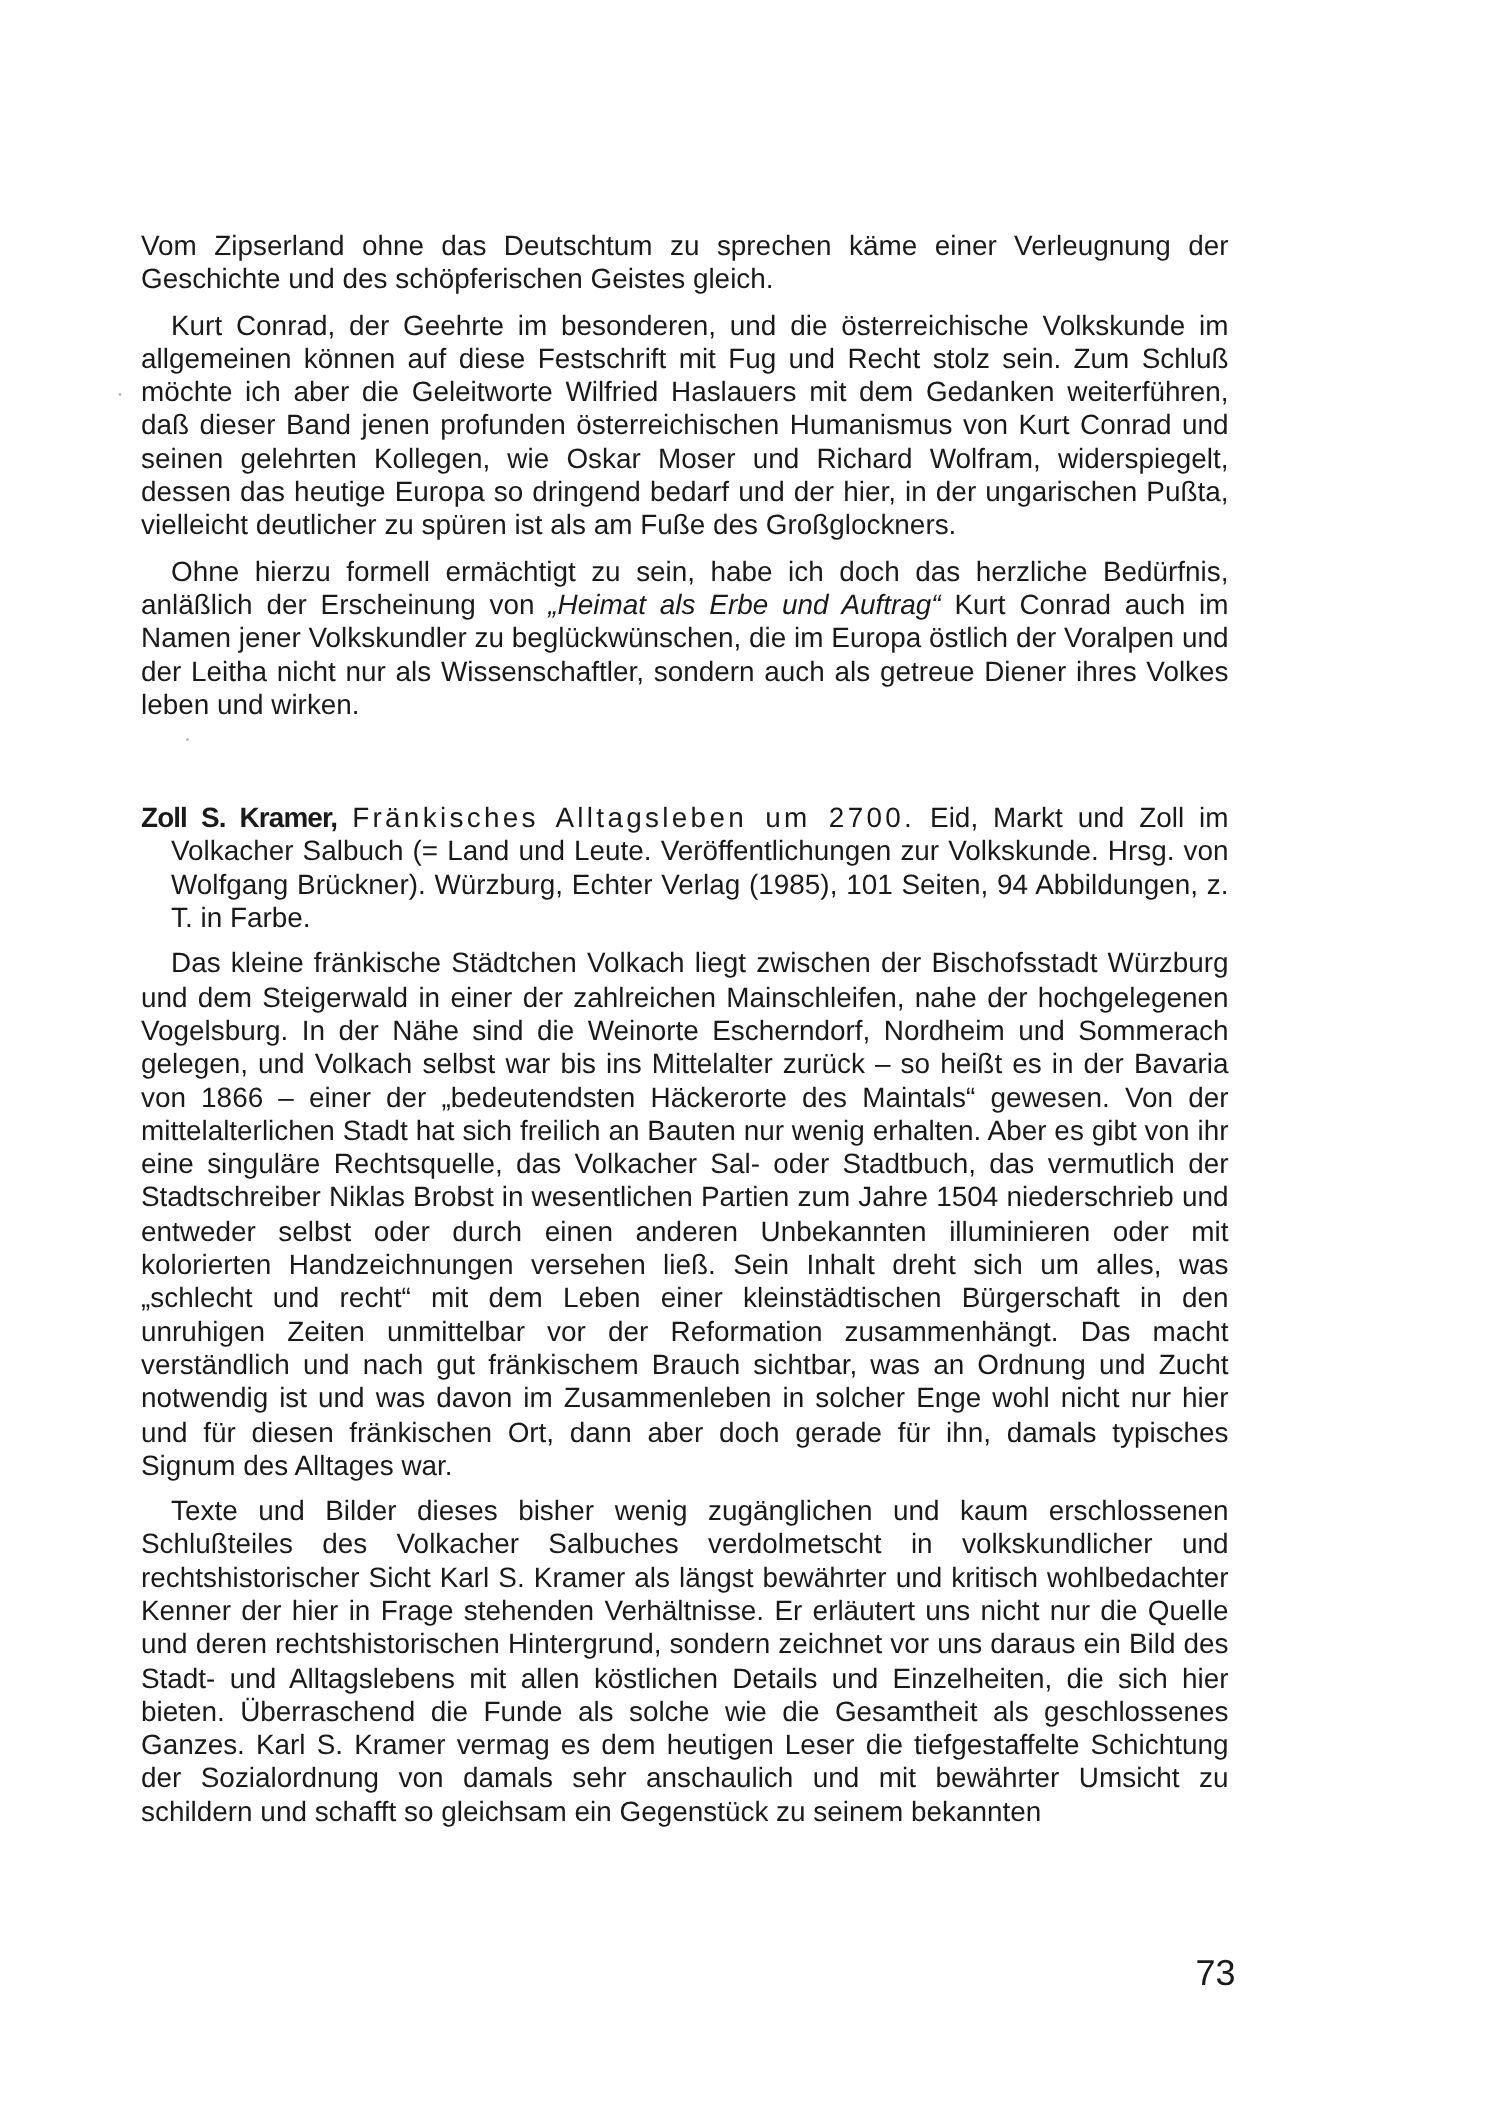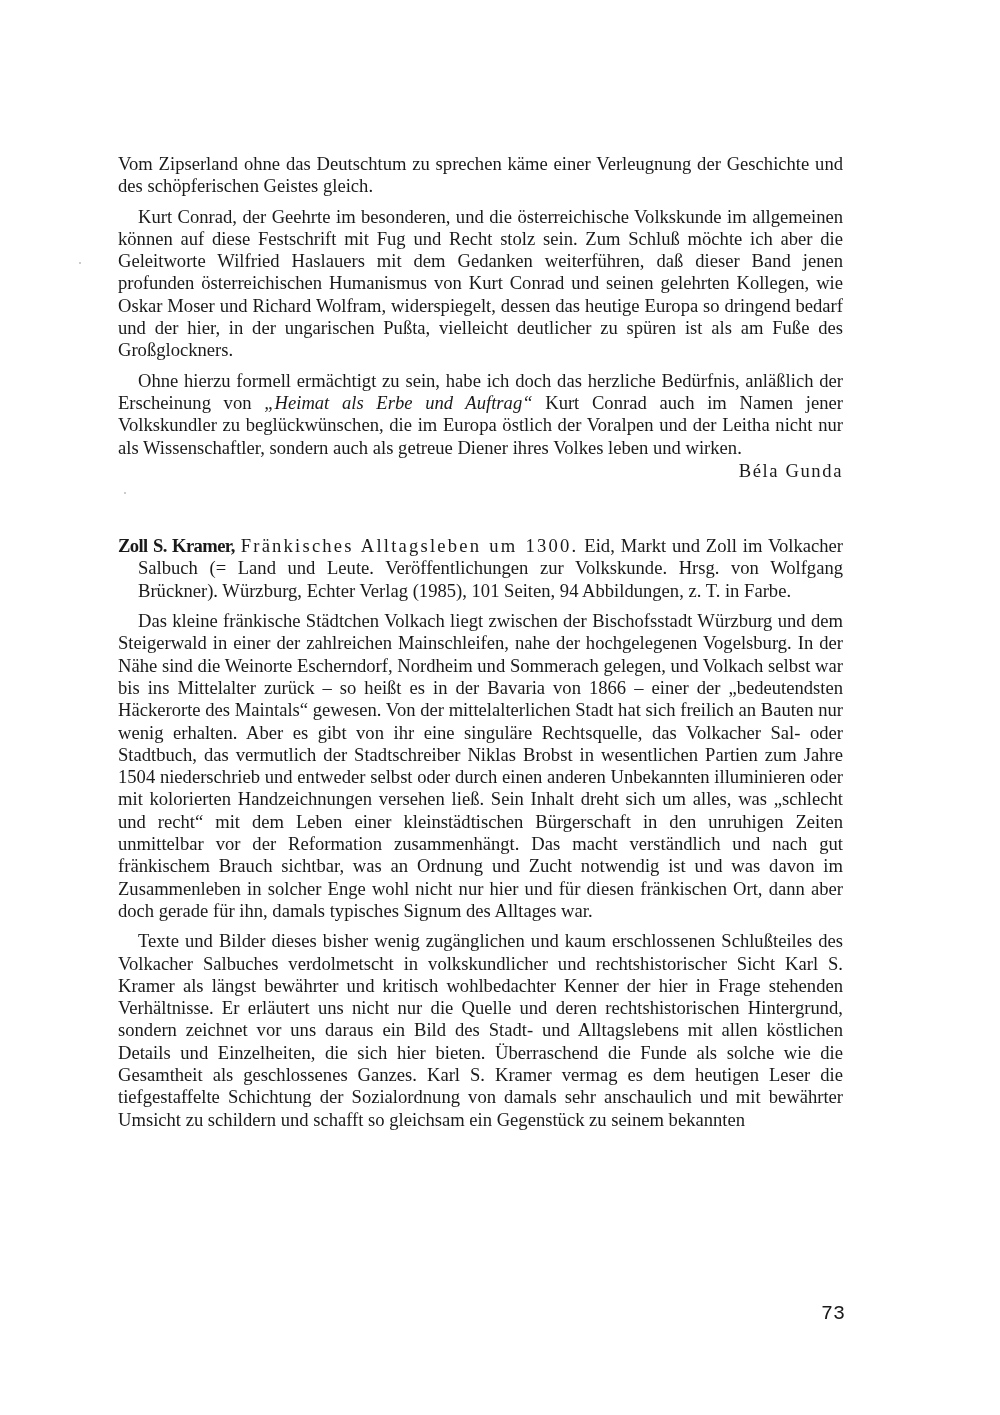--- a/index.html
+++ b/index.html
@@ -1,47 +1,46 @@
 <!DOCTYPE html>
 <html><head>
 <meta charset="utf-8">
 <style>
   html, body { margin: 0; padding: 0; background: #ffffff; }
   body { width: 1000px; height: 1415px; position: relative; overflow: hidden; }
   .page {
-    position: absolute; left: 118px; top: 153px; width: 725px;
-    font-family: Liberation Serif, serif;
+    position: absolute; left: 94px; top: 153px; width: 725px;
+    font-family: Liberation Sans, sans-serif;
     font-size: 18.6px; line-height: 22.3px; color: #1a1a1a;
     text-align: justify; hyphens: none;
   }
   p { margin: 0; }
   .indent { text-indent: 20px; }
   .gap-sm { margin-top: 8px; }
   .sig { text-align: right; letter-spacing: 1.6px; margin-top: 1px; }
   .ref { margin-top: 53px; padding-left: 20px; text-indent: -20px; }
   .author { font-weight: bold; letter-spacing: -0.6px; }
   .spaced { letter-spacing: 2.2px; }
   .italic { font-style: italic; }
   .pageno {
-    position: absolute; left: 821px; top: 1302px;
-    font-family: Liberation Mono, monospace;
-    font-size: 20px; color: #1a1a1a;
+    position: absolute; left: 797px; top: 1302px;
+    font-family: Liberation Sans, sans-serif;
+    font-size: 24px; color: #1a1a1a;
   }
   .speck { position: absolute; width: 2px; height: 2px; background: #bbb; border-radius: 1px; }
 </style>
 </head>
 <body>
 
 <div class="speck" style="left:79px; top:262px;"></div>
 <div class="speck" style="left:124px; top:492px;"></div>
 
 <div class="page">
   <p>Vom Zipserland ohne das Deutschtum zu sprechen käme einer Verleugnung der Geschichte und des schöpferischen Geistes gleich.</p>
   <p class="indent gap-sm">Kurt Conrad, der Geehrte im besonderen, und die österreichische Volkskunde im allgemeinen können auf diese Festschrift mit Fug und Recht stolz sein. Zum Schluß möchte ich aber die Geleitworte Wilfried Haslauers mit dem Gedanken weiterführen, daß dieser Band jenen profunden österreichischen Humanismus von Kurt Conrad und seinen gelehrten Kollegen, wie Oskar Moser und Richard Wolfram, widerspiegelt, dessen das heutige Europa so dringend bedarf und der hier, in der ungarischen Pußta, vielleicht deutlicher zu spüren ist als am Fuße des Großglockners.</p>
   <p class="indent gap-sm"><span>Ohne hierzu formell ermächtigt zu sein, habe ich doch das herzliche Bedürfnis, anläßlich der Erscheinung von </span><span class="italic">„Heimat als Erbe und Auftrag“</span><span> Kurt Conrad auch im Namen jener Volkskundler zu beglückwünschen, die im Europa östlich der Voralpen und der Leitha nicht nur als Wissenschaftler, sondern auch als getreue Diener ihres Volkes leben und wirken.</span></p>
-  <p class="sig">Béla Gunda</p>
 
-  <p class="ref"><span class="author">Zoll S. Kramer,</span> <span class="spaced">Fränkisches Alltagsleben um 1300.</span><span> Eid, Markt und Zoll im Volkacher Salbuch (= Land und Leute. Veröffentlichungen zur Volkskunde. Hrsg. von Wolfgang Brückner). Würzburg, Echter Verlag (1985), 101 Seiten, 94 Abbildungen, z. T. in Farbe.</span></p>
+  <p class="ref"><span class="author">Zoll S. Kramer,</span> <span class="spaced">Fränkisches Alltagsleben um 2700.</span><span> Eid, Markt und Zoll im Volkacher Salbuch (= Land und Leute. Veröffentlichungen zur Volkskunde. Hrsg. von Wolfgang Brückner). Würzburg, Echter Verlag (1985), 101 Seiten, 94 Abbildungen, z. T. in Farbe.</span></p>
   <p class="indent gap-sm">Das kleine fränkische Städtchen Volkach liegt zwischen der Bischofsstadt Würzburg und dem Steigerwald in einer der zahlreichen Mainschleifen, nahe der hochgelegenen Vogelsburg. In der Nähe sind die Weinorte Escherndorf, Nordheim und Sommerach gelegen, und Volkach selbst war bis ins Mittelalter zurück – so heißt es in der Bavaria von 1866 – einer der „bedeutendsten Häckerorte des Maintals“ gewesen. Von der mittelalterlichen Stadt hat sich freilich an Bauten nur wenig erhalten. Aber es gibt von ihr eine singuläre Rechtsquelle, das Volkacher Sal- oder Stadtbuch, das vermutlich der Stadtschreiber Niklas Brobst in wesentlichen Partien zum Jahre 1504 niederschrieb und entweder selbst oder durch einen anderen Unbekannten illuminieren oder mit kolorierten Handzeichnungen versehen ließ. Sein Inhalt dreht sich um alles, was „schlecht und recht“ mit dem Leben einer kleinstädtischen Bürgerschaft in den unruhigen Zeiten unmittelbar vor der Reformation zusammenhängt. Das macht verständlich und nach gut fränkischem Brauch sichtbar, was an Ordnung und Zucht notwendig ist und was davon im Zusammenleben in solcher Enge wohl nicht nur hier und für diesen fränkischen Ort, dann aber doch gerade für ihn, damals typisches Signum des Alltages war.</p>
   <p class="indent gap-sm">Texte und Bilder dieses bisher wenig zugänglichen und kaum erschlossenen Schlußteiles des Volkacher Salbuches verdolmetscht in volkskundlicher und rechtshistorischer Sicht Karl S. Kramer als längst bewährter und kritisch wohlbedachter Kenner der hier in Frage stehenden Verhältnisse. Er erläutert uns nicht nur die Quelle und deren rechtshistorischen Hintergrund, sondern zeichnet vor uns daraus ein Bild des Stadt- und Alltagslebens mit allen köstlichen Details und Einzelheiten, die sich hier bieten. Überraschend die Funde als solche wie die Gesamtheit als geschlossenes Ganzes. Karl S. Kramer vermag es dem heutigen Leser die tiefgestaffelte Schichtung der Sozialordnung von damals sehr anschaulich und mit bewährter Umsicht zu schildern und schafft so gleichsam ein Gegenstück zu seinem bekannten</p>
 </div>
 
 <div class="pageno">73</div>
 
 </body></html>

